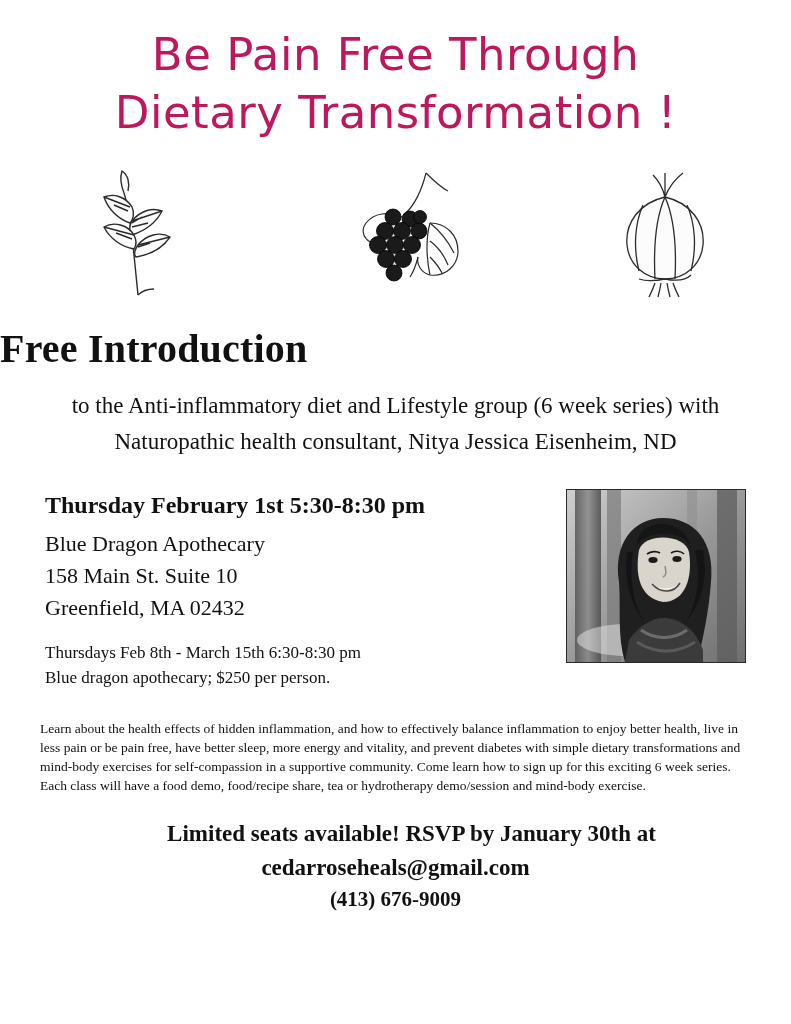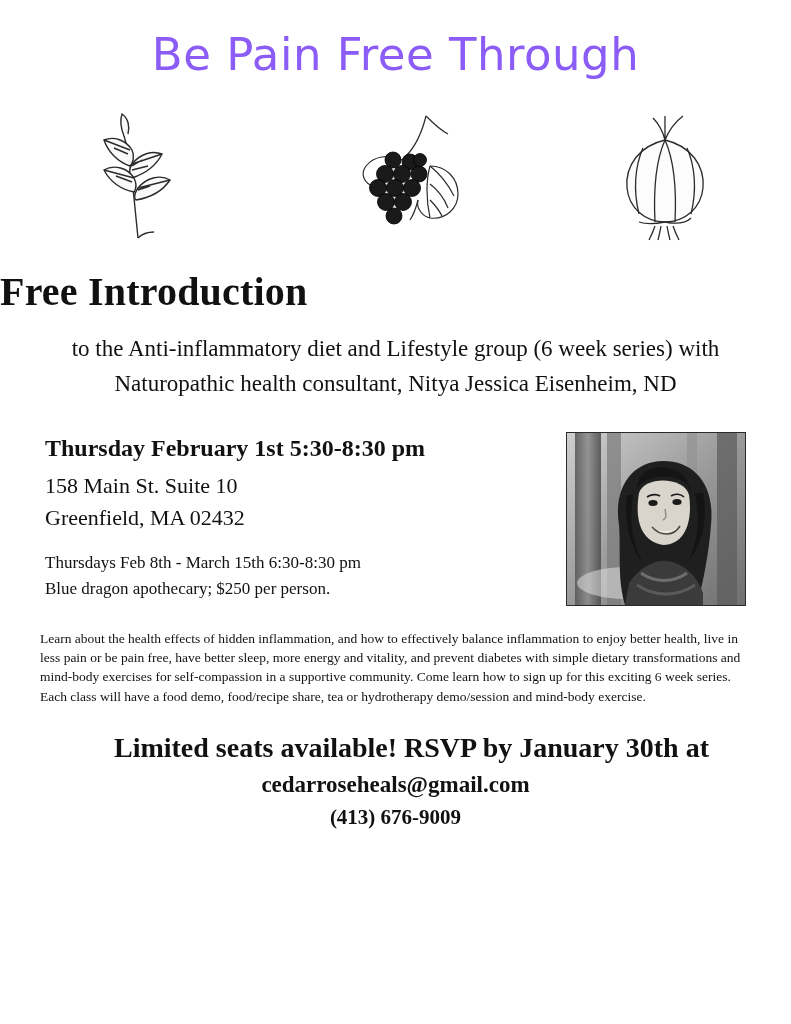--- a/index.html
+++ b/index.html
@@ -24,21 +24,21 @@
   }
 
   
   .headline {
     text-align: center;
     font-family: "DejaVu Sans", sans-serif;
     font-weight: 400;
     font-size: 45px;
     line-height: 1.28;
     letter-spacing: 0.5px;
-    color: #8b5cf6;
+    color: #be185d;
     padding-top: 26px;
   }
   .headline .line {
     display: block;
     white-space: nowrap;
   }
 
   
   .illustrations {
     position: relative;
@@ -111,32 +111,33 @@
     line-height: 1.42;
     text-align: left;
   }
 
   
   .cta {
     text-align: center;
     margin-top: 22px;
     font-weight: bold;
   }
-  .cta .c1 { font-size: 28px; line-height: 1.45; margin-left: 32px; }
+  .cta .c1 { font-size: 23px; line-height: 1.45; margin-left: 32px; }
   .cta .c2 { font-size: 23px; line-height: 1.45; }
   .cta .c3 { font-size: 23px; line-height: 1.45; }
   .cta .c4 { font-size: 21px; line-height: 1.5; }
 </style>
 </head>
 <body>
 
 <div class="page">
 
   <div class="headline">
     <span class="line">Be Pain Free Through</span>
+    <span class="line">Dietary Transformation !</span>
   </div>
 
   <div class="illustrations">
 
     <div class="illus" style="left:78px; top:12px;">
       <svg width="140" height="140" viewBox="0 0 140 140">
         <g fill="none" stroke="#2b2b2b" stroke-width="1.4">
           <path d="M60 130 C58 110 56 90 54 70 C52 52 50 40 46 28"></path>
           <path d="M54 70 C66 66 78 58 84 46 C74 42 62 46 54 56 C50 62 52 66 54 70Z" fill="#fafafa"></path>
           <path d="M58 92 C70 90 84 84 92 72 C82 66 68 70 60 80 C56 86 56 90 58 92Z" fill="#fafafa"></path>
@@ -200,20 +201,21 @@
 
   <div class="free-intro">Free Introduction</div>
   <div class="subtitle">
     <span class="l1">to the Anti-inflammatory diet and Lifestyle group (6 week series) with</span>
     <span class="l2">Naturopathic health consultant, Nitya Jessica Eisenheim, ND</span>
   </div>
 
   <div class="details-wrap">
     <div class="details">
       <div class="det-line-bold">Thursday February 1st 5:30-8:30 pm</div>
+      <div class="det-line">Blue Dragon Apothecary</div>
       <div class="det-line">158 Main St. Suite 10</div>
       <div class="det-line">Greenfield, MA 02432</div>
 
       <div class="series">
         <div>Thursdays Feb 8th - March 15th 6:30-8:30 pm</div>
         <div>Blue dragon apothecary; $250 per person.</div>
       </div>
     </div>
 
     <div class="photo">

